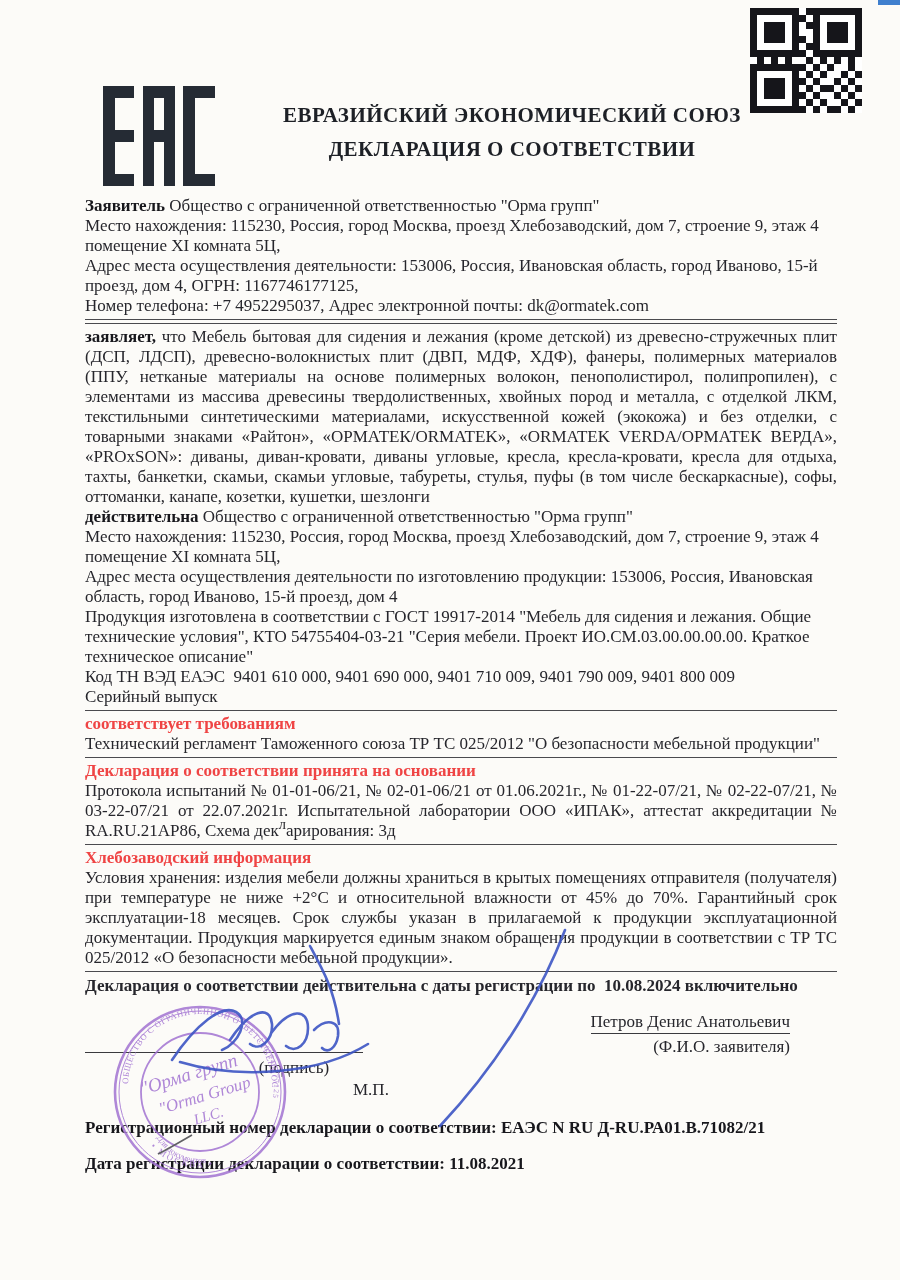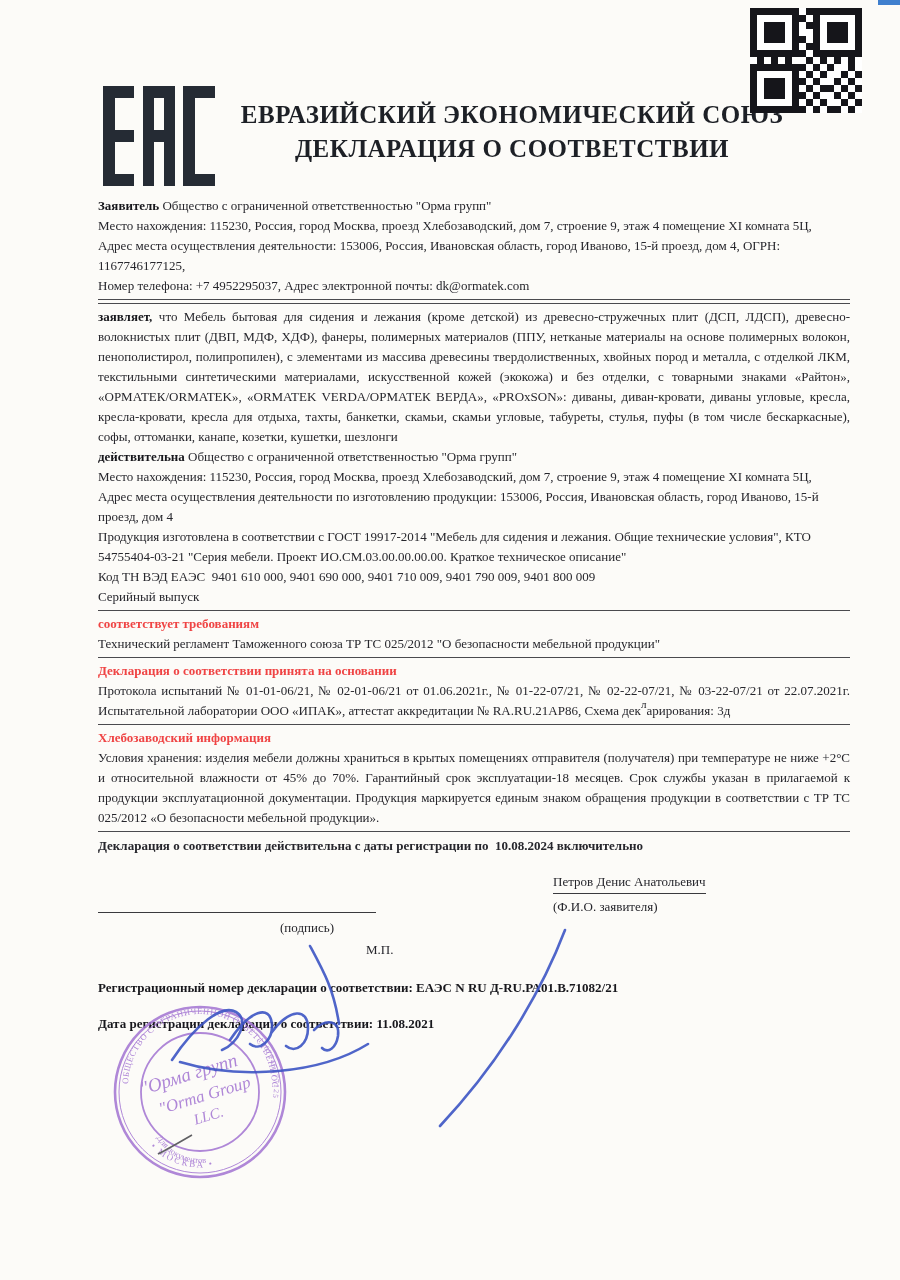--- a/index.html
+++ b/index.html
@@ -9,43 +9,43 @@
     margin:0 auto;
     background:#fcfbf8;
     font-family:"Liberation Serif", serif;
     color:#26262c;
     overflow:hidden;
   }
   
   .titles{
     position:absolute;left:222px;top:98px;width:580px;
     text-align:center;font-weight:bold;color:#1d2026;
-    font-size:25px;line-height:34px;letter-spacing:.5px;
+    font-size:21px;line-height:34px;letter-spacing:.5px;
   }
   .eac-logo{position:absolute;left:103px;top:86px;}
   .qr{position:absolute;left:750px;top:8px;}
   .corner-mark{position:absolute;right:0;top:0;width:22px;height:5px;background:#3f7fce;}
   
   .content{
-    position:absolute;left:98px;top:196px;width:752px;
-    font-size:13px;line-height:20px;
+    position:absolute;left:85px;top:196px;width:752px;
+    font-size:17px;line-height:20px;
   }
   .content p{margin:0;}
   .ln{white-space:pre-wrap;}
   .just{text-align:justify;}
   .rule{border:none;border-top:1.5px solid #4a4a4e;margin:3px 0 3px;}
   b.lead{color:#17171c;}
   .head-b{font-weight:bold;color:#ef4444;}
   .validity{font-weight:bold;white-space:pre-wrap;margin-top:4px;}
   .ins{position:relative;top:-7px;font-size:.85em;}
   
   .sig-row{position:relative;height:118px;}
   .sig-line{position:absolute;left:0;top:56px;width:278px;border-bottom:1.5px solid #3a3a3e;}
   .sig-caption{position:absolute;left:70px;top:62px;width:278px;text-align:center;}
-  .fio{position:absolute;left:455px;top:16px;width:250px;text-align:left;}
+  .fio{position:absolute;left:455px;top:16px;width:250px;text-align:right;}
   .fio .name{display:inline-block;border-bottom:1.2px solid #3a3a3e;padding-bottom:1px;}
   .fio .fio-caption{display:block;margin-top:3px;}
   .mp{position:absolute;left:268px;top:84px;text-align:right;}
   .reg-line{font-weight:bold;color:#17171c;margin-top:4px;}
   .date-line{font-weight:bold;color:#17171c;margin-top:16px;}
   
   .stamp{position:absolute;left:106px;top:1002px;pointer-events:none;}
   .signature{position:absolute;left:110px;top:928px;pointer-events:none;}
 </style>
 </head>

